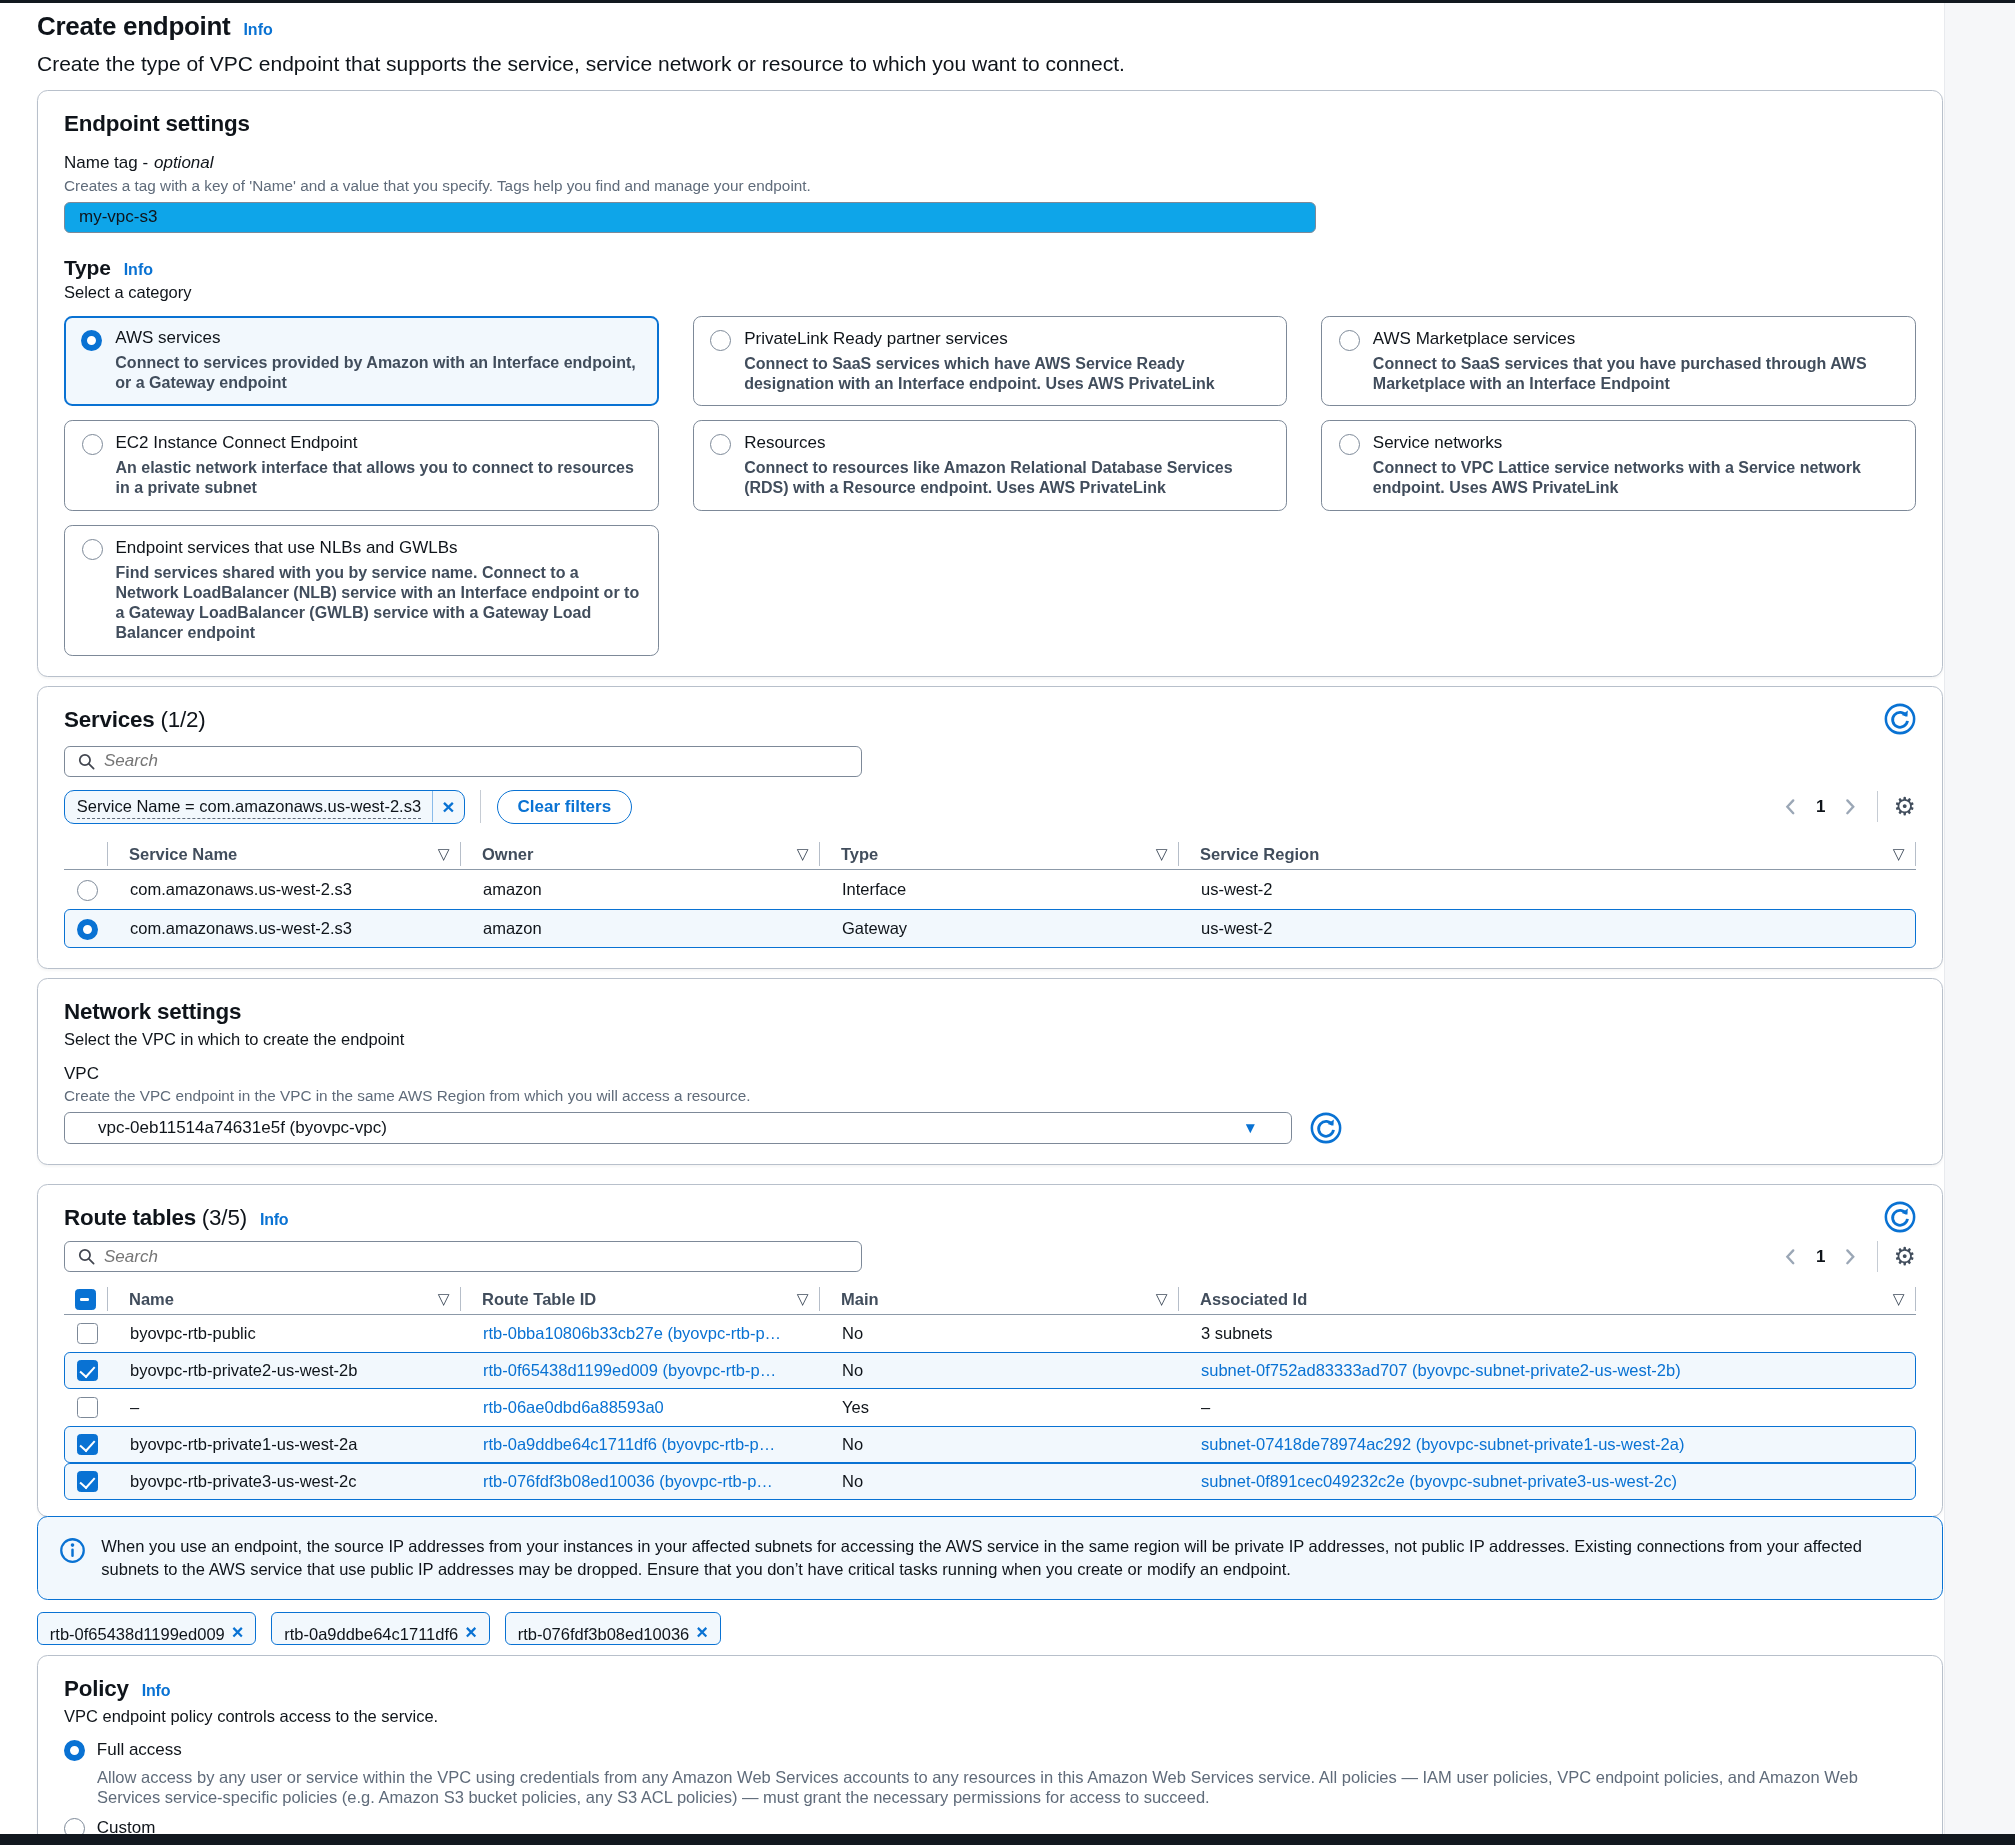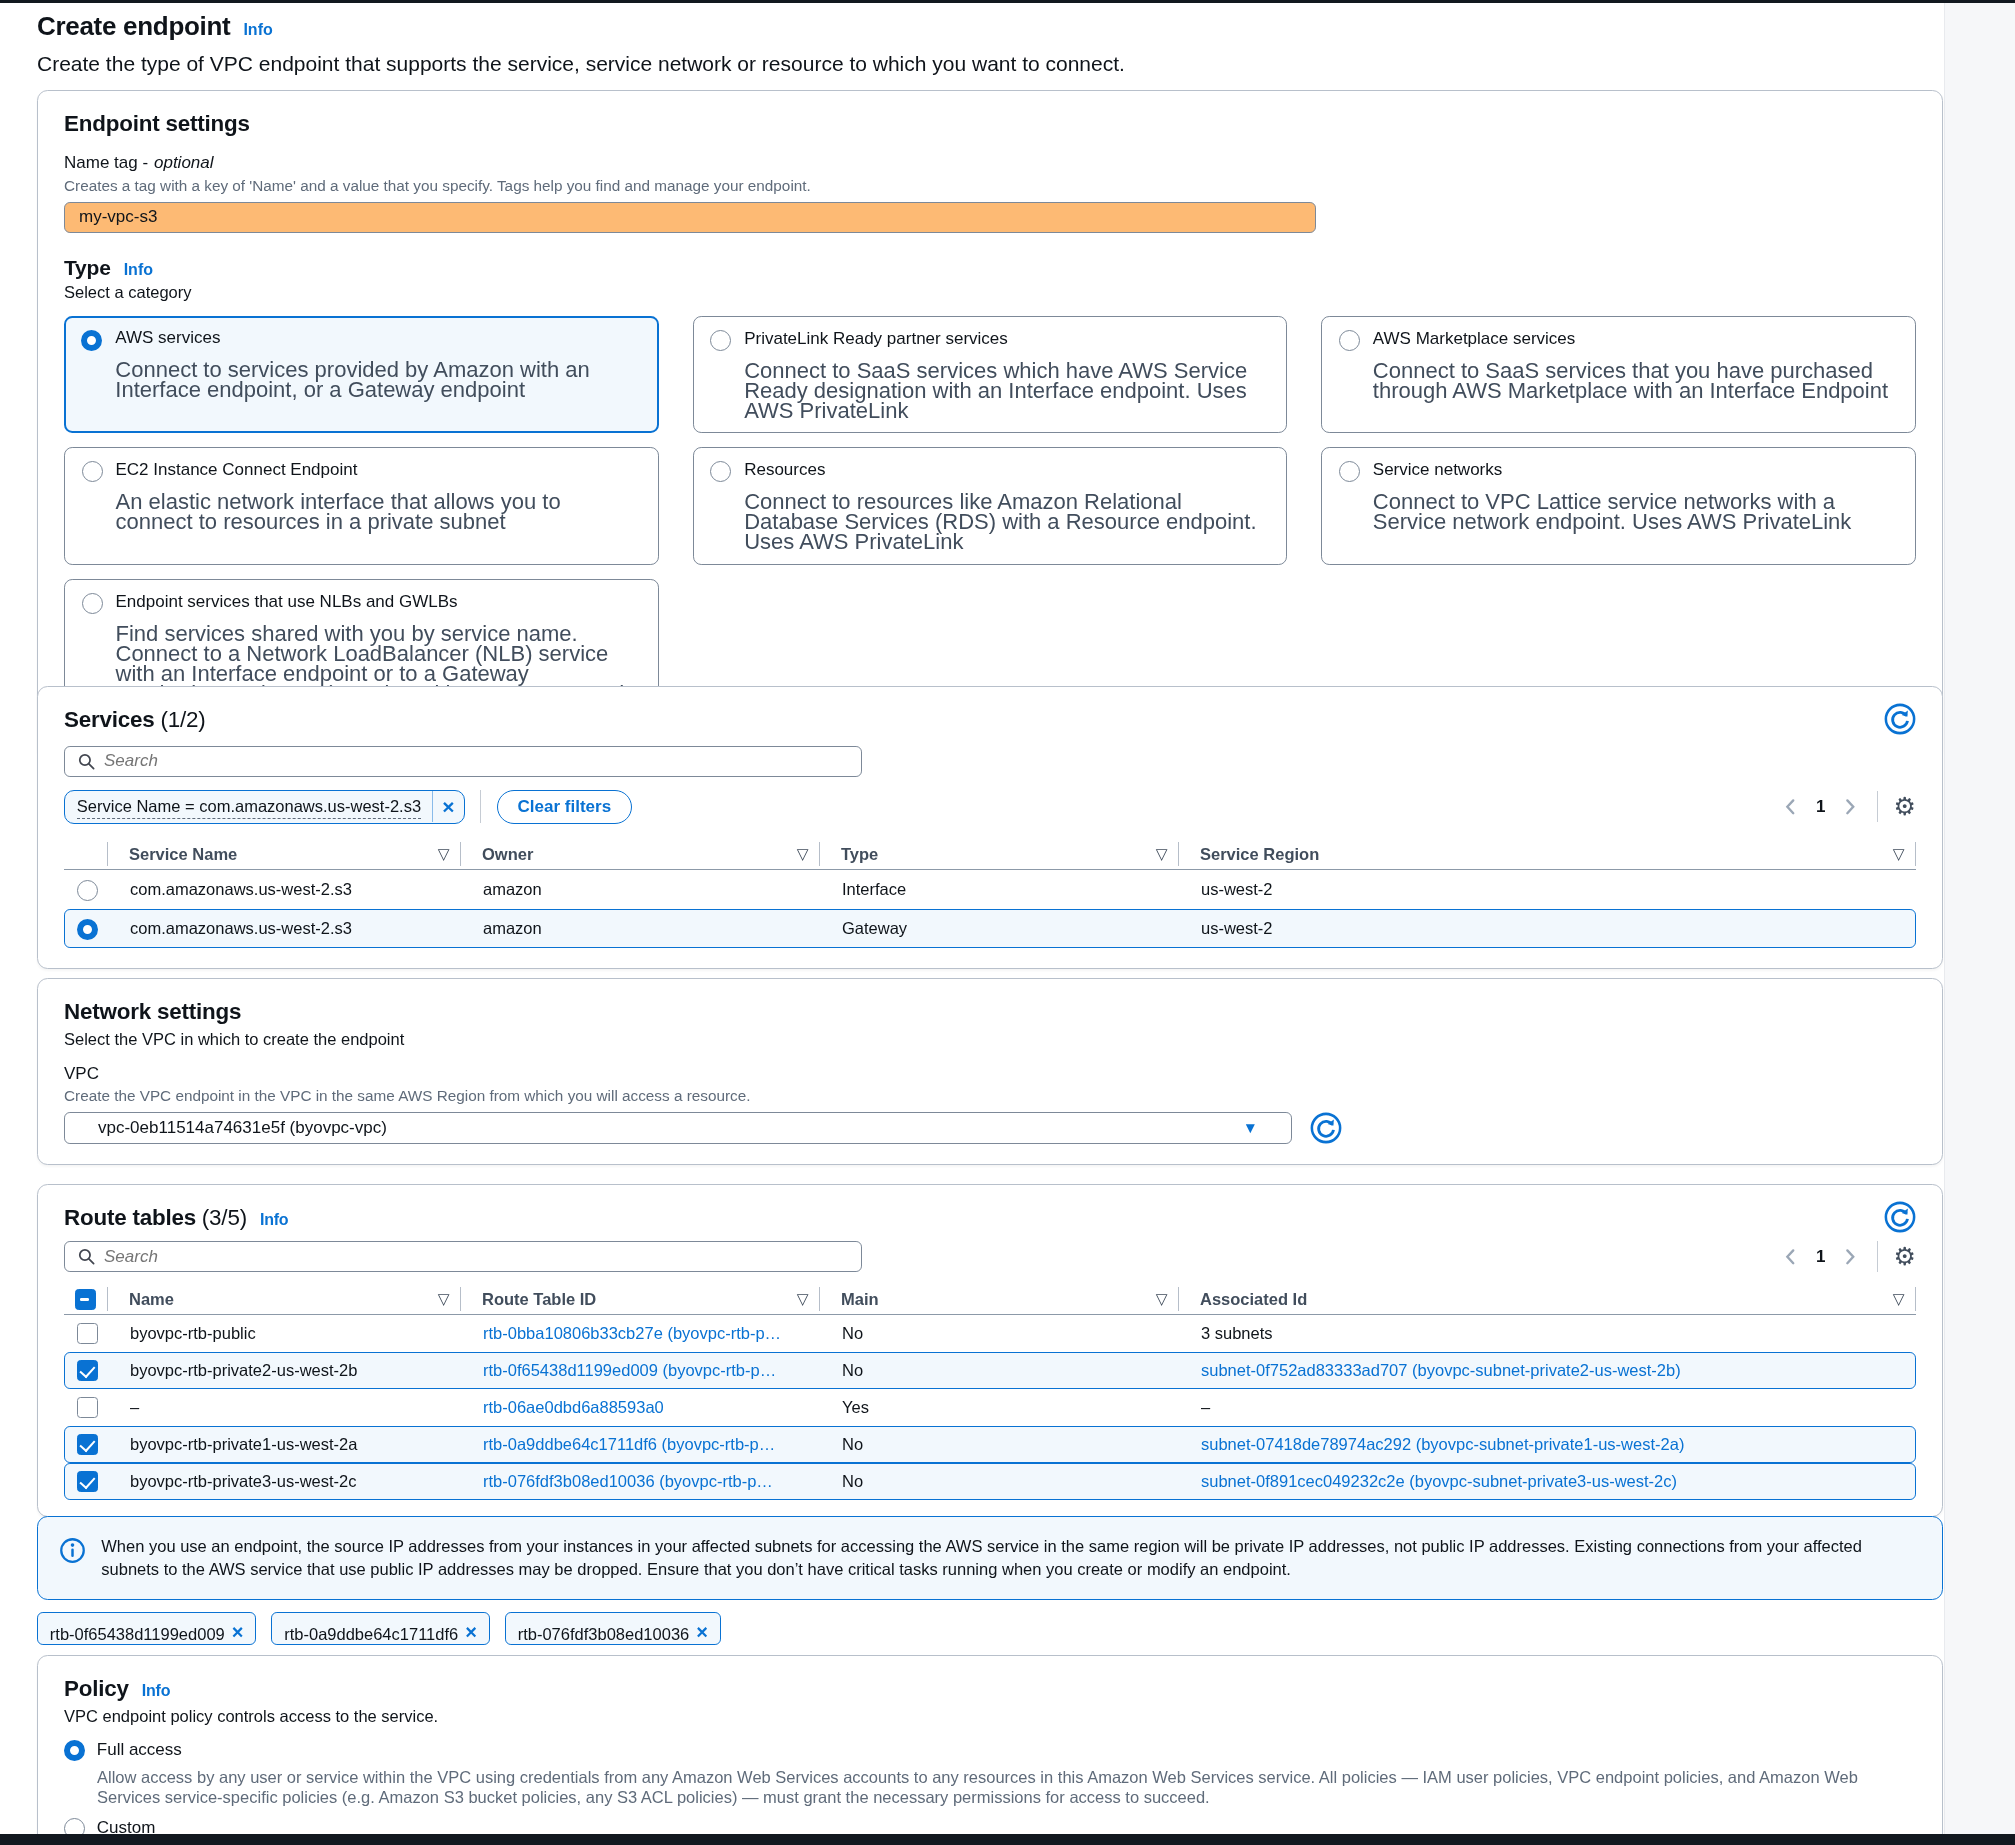--- a/index.html
+++ b/index.html
@@ -35,37 +35,37 @@
   .card-title .count { font-weight:400; margin-left:5.9px; }
   .card-desc { font-size:16.5px; color:#414d5c; margin-top:4.7px; }
 
   .field-label { font-size:17px; font-weight:400; }
   .field-label .optional { font-style:italic; margin-left:5.9px; }
   .field-desc { font-size:15.3px; color:#5f6b7a; margin-top:3.5px; }
 
   input.text-input {
     display:block; height:31px; border:1.2px solid #7d8998; border-radius:5.9px;
     padding:0 14px; font-size:17px; color:#0f141a; font-family:"Liberation Sans",sans-serif;
-    margin-top:7px; background:#fdba74; outline:none;
+    margin-top:7px; background:#0ea5e9; outline:none;
   }
 
   
   .type-grid { display:grid; grid-template-columns:repeat(3,1fr); gap:14px 34px; margin-top:14px; }
   .opt-card {
     border:1.2px solid #7d8998; border-radius:8.2px; padding:11.8px 16.5px;
     display:flex; gap:13px; background:#fff; cursor:pointer;
   }
   .opt-card.selected { border:2.4px solid #0972d3; background:#f2f8fd; padding:10.6px 15.3px; }
   .radio {
     width:21px; height:21px; border-radius:50%; border:1.8px solid #7d8998;
     background:#fff; flex:0 0 21px; margin-top:1.2px;
   }
   .radio.checked { border:6.5px solid #0972d3; }
   .opt-title { font-size:17px; font-weight:400; color:#0f141a; }
-  .opt-desc { font-size:22px; color:#414d5c; line-height:20px; margin-top:12px; }
+  .opt-desc { font-size:16px; color:#414d5c; line-height:20px; margin-top:5px;font-weight:bold; }
 
   
   .search-box {
     height:31px; border:1.2px solid #7d8998; border-radius:5.9px; background:#fff;
     display:flex; align-items:center; padding:0 11.8px; gap:8.2px;
   }
   .search-box input {
     border:none; outline:none; font-size:17px; font-style:italic; color:#5f6b7a;
     flex:1; background:transparent; font-family:"Liberation Sans",sans-serif;
   }

